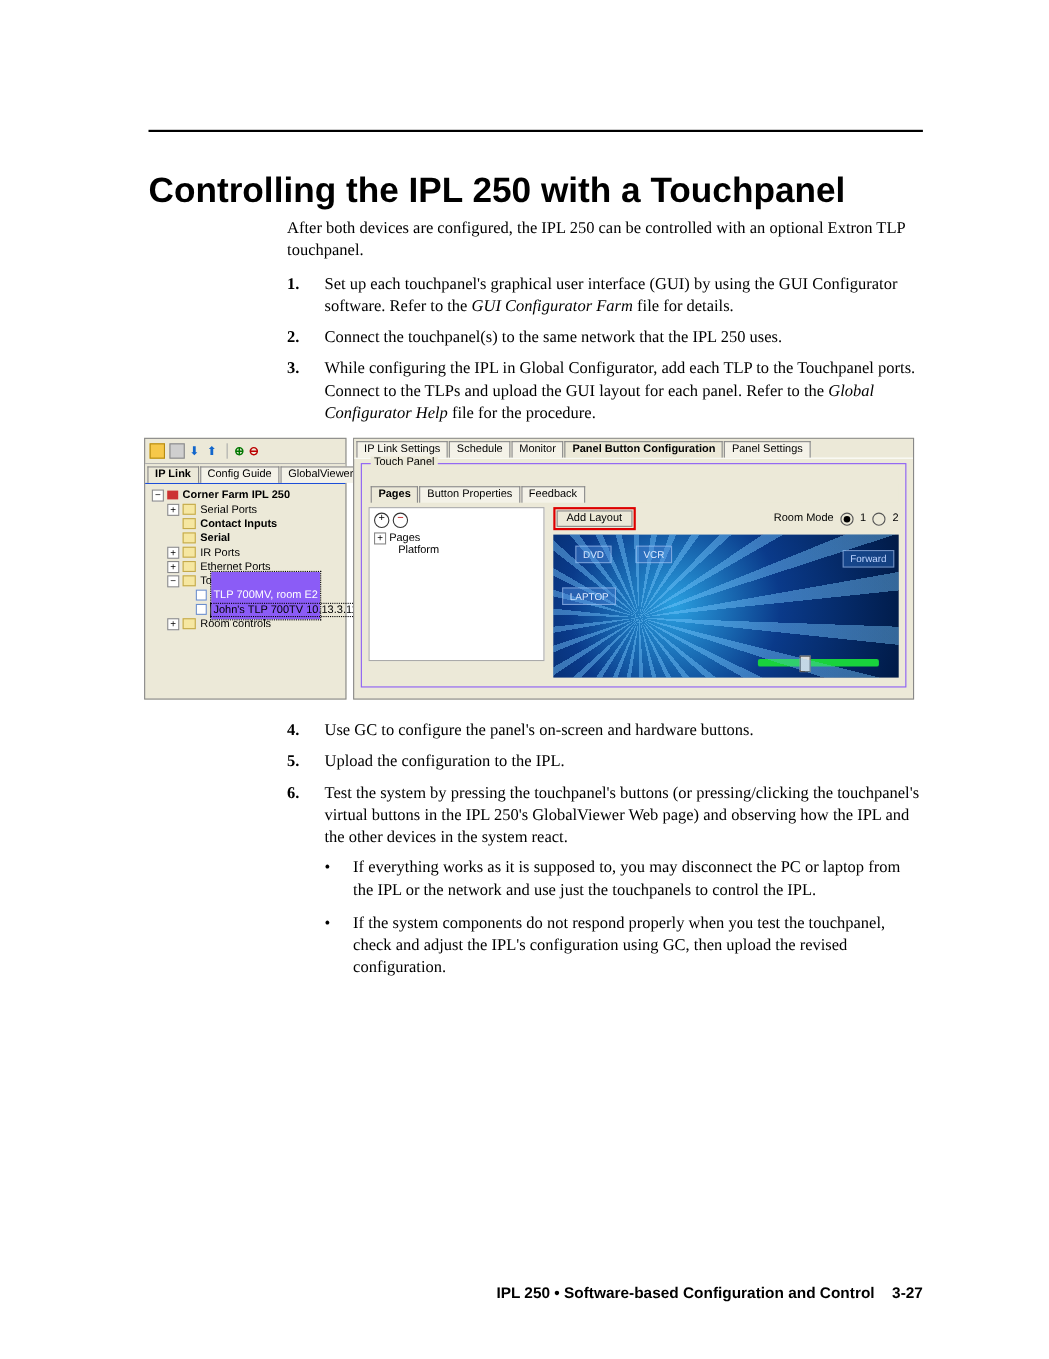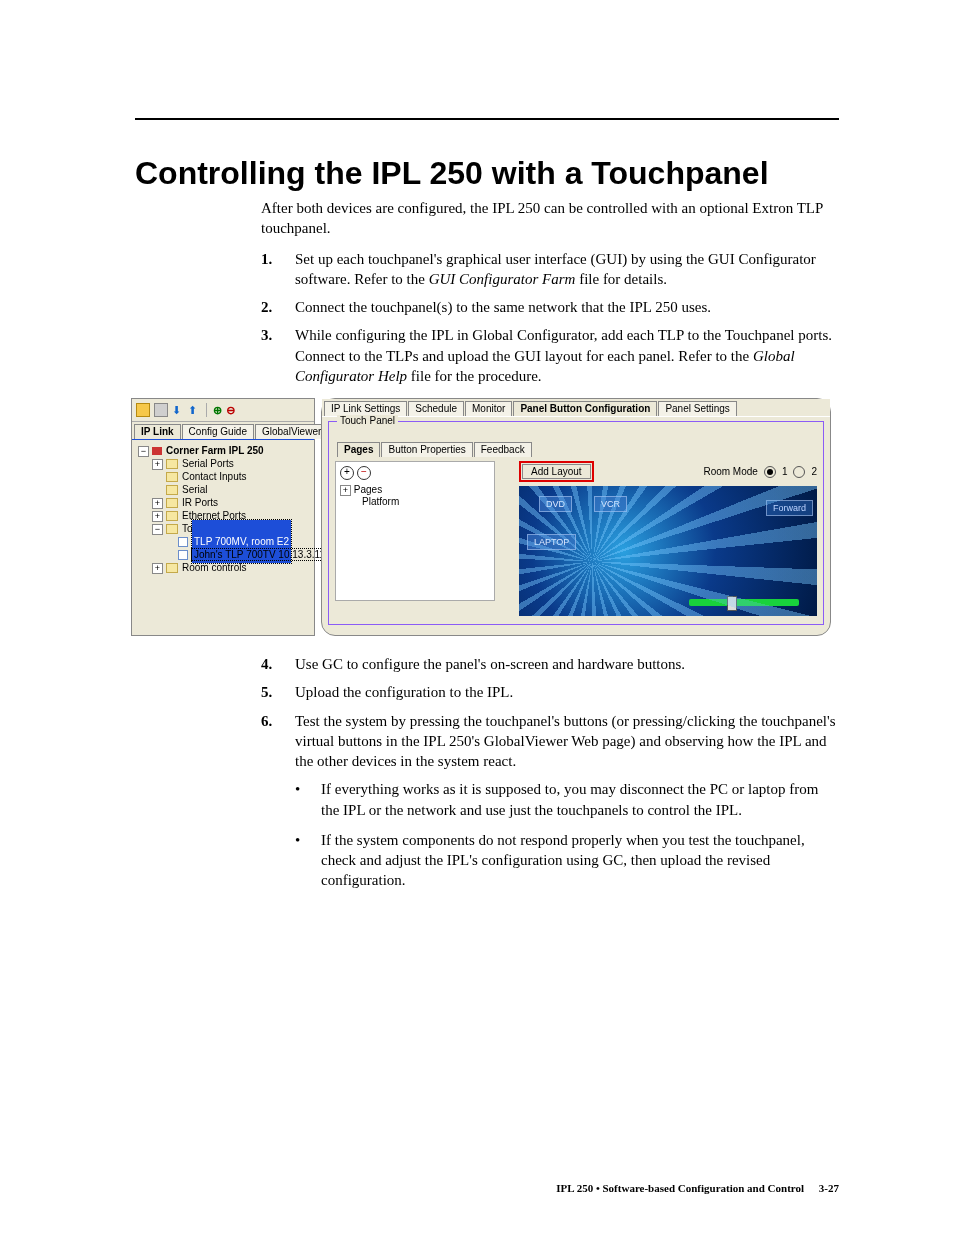--- a/index.html
+++ b/index.html
@@ -75,21 +75,21 @@
     margin: 12px 0 18px -4px;
     width: 700px;
   }
   .fig-row { display: flex; gap: 6px; font-family: Tahoma, Arial, sans-serif; }
   .panel {
     border: 1px solid #888;
     background: #ece9d8;
     font-size: 10px;
   }
   .panel.left { width: 182px; }
-  .panel.right { flex: 1; border-radius: 14px; }
+  .panel.right { flex: 1; }
   .toolbar {
     height: 18px;
     display: flex;
     align-items: center;
     padding: 2px 4px;
     gap: 4px;
     border-bottom: 1px solid #aaa;
     font-size: 11px;
   }
   .tb-ico { width: 12px; height: 12px; display: inline-block; }
@@ -121,23 +121,23 @@
   .tree-item { white-space: nowrap; }
   .tree-item .pm {
     display: inline-block; width: 9px; height: 9px;
     border: 1px solid #888; text-align: center; line-height: 8px;
     font-size: 9px; margin-right: 3px; background: #fff;
   }
   .fold { display: inline-block; width: 10px; height: 8px; background: #f6e7a1; border: 1px solid #c4a94a; margin-right: 4px; vertical-align: middle; }
   .dev-icon { display:inline-block; width:10px; height:8px; background:#cc3333; margin-right:4px; vertical-align:middle; }
   .doc-icon { display:inline-block; width:8px; height:8px; background:#fff; border:1px solid #6b8ecb; margin-right:4px; vertical-align:middle; }
   .indent1 { padding-left: 14px; }
-  .indent2 { padding-left: 28px; }
+  .indent2 { padding-left: 28px; font-weight: bold; }
   .indent3 { padding-left: 40px; }
-  .sel-blue { background: #1d4ed8; color: #fff; outline: 1px dotted #000; padding: 16px 2px; }
+  .sel-blue { background: #8b5cf6; color: #fff; outline: 1px dotted #000; padding: 16px 2px; }
   .sel-outline { outline: 1px dotted #000; padding: 0 2px; }
   .bold { font-weight: 700; }
 
   .right-inner { padding: 4px 6px 10px 6px; border-top: 1px solid #fff; }
   .fieldset {
     border: 1px solid #8b5cf6;
     padding: 14px 6px 8px 6px;
     position: relative;
   }
   .fieldset .legend {
@@ -150,21 +150,21 @@
     width: 160px;
     background: #fff;
     border: 1px solid #aaa;
     height: 140px;
     padding: 4px;
     font-size: 10px;
     box-sizing: border-box;
   }
   .pm-btn { display:inline-block; width:12px; height:12px; border:1px solid #333; border-radius:50%; text-align:center; line-height:10px; font-size:10px; margin-right:3px; background:#fff; }
   .pm-btn.red { color:#b00; }
-  .preview-col { flex: 1; margin-left: 16px; }
+  .preview-col { flex: 1; }
   .preview-top { display: flex; align-items: center; justify-content: space-between; margin-bottom: 4px; font-size: 10px; }
   .add-layout {
     border: 2px solid #d00;
     padding: 1px;
     display: inline-block;
   }
   .add-layout button {
     font-family: Tahoma, Arial, sans-serif;
     font-size: 10px;
     padding: 1px 8px;
@@ -191,24 +191,24 @@
   .pv-dvd { top:10px; left:20px; }
   .pv-vcr { top:10px; left:75px; }
   .pv-laptop { top:48px; left:8px; }
   .pv-fwd { top:14px; right:4px; background: rgba(40,100,180,.5); color:#bcd3ff; }
   .pv-slider { position:absolute; bottom:10px; right:18px; width:110px; height:7px; background:#19d23c; border-radius:2px; }
   .pv-slider .thumb { position:absolute; left:38px; top:-3px; width:8px; height:13px; background:#ddd; border:1px solid #555; }
 
   
   .footer {
     position: absolute;
-    bottom: 41px;
+    bottom: 52px;
     right: 115px;
-    font-family: Liberation Serif, serif;
-    font-size: 11px;
+    font-family: Liberation Sans, sans-serif;
+    font-size: 14px;
   }
   .footer .pg { font-weight: 700; margin-left: 12px; }
 </style>
 </head>
 <body>
 
 <div class="page">
   <div class="top-rule"></div>
 
   <h1>Controlling the IPL 250 with a Touchpanel</h1>

